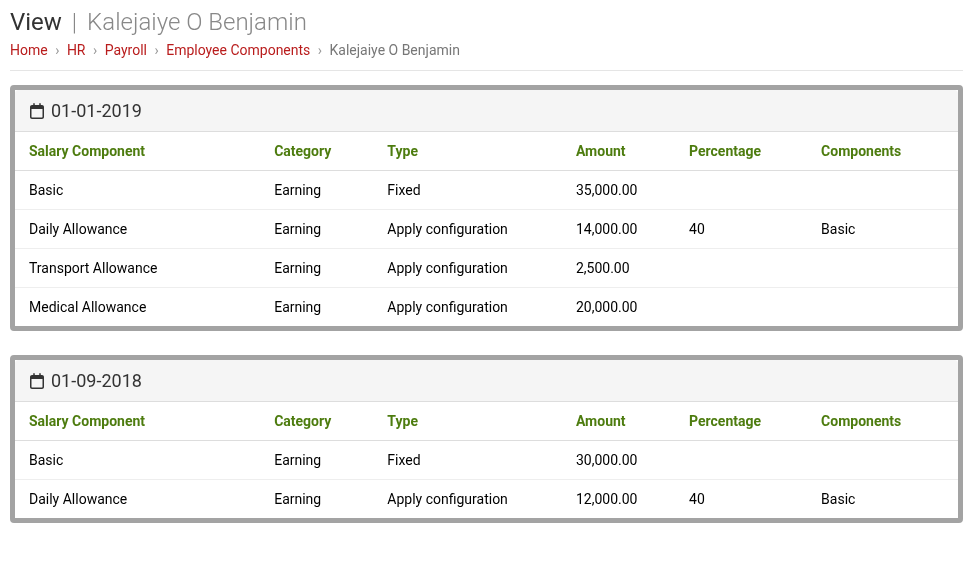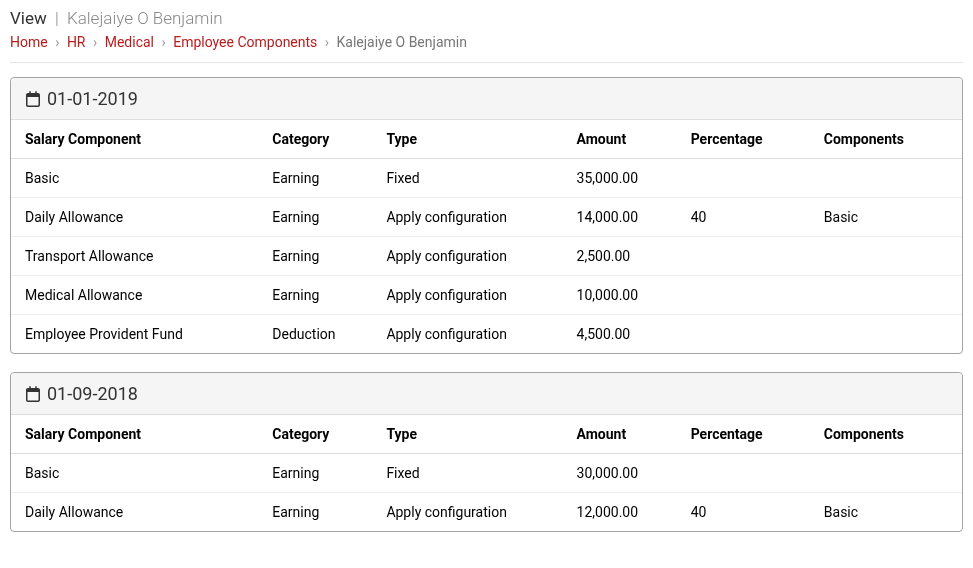--- a/index.html
+++ b/index.html
@@ -8,21 +8,21 @@
     font-size: 14px;
     color: #333;
     padding: 8px 10px;
     background: #fff;
     width: 973px;
   }
   .page-header {
     margin-bottom: 6px;
   }
   .page-title {
-    font-size: 17px;
+    font-size: 24px;
     font-weight: 400;
     color: #333;
   }
   .page-title .muted {
     color: #888;
     font-weight: 300;
     margin-left: 4px;
   }
   .breadcrumb {
     margin-top: 6px;
@@ -40,23 +40,23 @@
   }
   .breadcrumb .current {
     color: #777;
   }
   .hr-line {
     border: none;
     border-top: 1px solid #e5e5e5;
     margin: 6px 0 14px 0;
   }
   .panel {
-    border: 1px solid #a3a3a3;
+    border: 5px solid #a3a3a3;
     border-radius: 4px;
-    margin-bottom: 18px;
+    margin-bottom: 24px;
   }
   .panel-heading {
     background: #f5f5f5;
     border-bottom: 1px solid #ddd;
     padding: 10px 14px;
     font-size: 18px;
     color: #333;
     border-radius: 4px 4px 0 0;
     display: flex;
     align-items: center;
@@ -73,21 +73,21 @@
   }
   .table th, .table td {
     text-align: left;
     padding: 11px 14px;
     border-bottom: 1px solid #eee;
     font-size: 14px;
     color: #000000;
   }
   .table th {
     font-weight: 700;
-    color: #000000;
+    color: #4d7c0f;
     border-bottom: 1px solid #ddd;
   }
   .table tr:last-child td {
     border-bottom: none;
   }
   .col-salary { width: 26%; }
   .col-category { width: 12%; }
   .col-type { width: 20%; }
   .col-amount { width: 12%; }
   .col-percent { width: 14%; }
@@ -102,21 +102,21 @@
     <span class="muted">|</span>
     <span class="muted">Kalejaiye O Benjamin</span>
   </h1>
 </div>
 
 <nav class="breadcrumb">
   <a href="#">Home</a>
   <span class="sep">›</span>
   <a href="#">HR</a>
   <span class="sep">›</span>
-  <a href="#">Medical</a>
+  <a href="#">Payroll</a>
   <span class="sep">›</span>
   <a href="#">Employee Components</a>
   <span class="sep">›</span>
   <span class="current">Kalejaiye O Benjamin</span>
 </nav>
 
 <hr class="hr-line">
 
 <div id="panels-container">
     <div class="panel">
@@ -159,29 +159,21 @@
       <td>Earning</td>
       <td>Apply configuration</td>
       <td>2,500.00</td>
       <td></td>
       <td></td>
           </tr>
           <tr>
       <td>Medical Allowance</td>
       <td>Earning</td>
       <td>Apply configuration</td>
-      <td>10,000.00</td>
-      <td></td>
-      <td></td>
-          </tr>
-          <tr>
-      <td>Employee Provident Fund</td>
-      <td>Deduction</td>
-      <td>Apply configuration</td>
-      <td>4,500.00</td>
+      <td>20,000.00</td>
       <td></td>
       <td></td>
           </tr>
         </tbody>
       </table>
     </div>
     <div class="panel">
       <div class="panel-heading">
         <svg class="calendar-icon" viewBox="0 0 448 512" fill="#333">
           <path d="M152 64h144V24c0-13.3 10.7-24 24-24s24 10.7 24 24v40h40c35.3 0 64 28.7 64 64v320c0 35.3-28.7 64-64 64H64c-35.3 0-64-28.7-64-64V128c0-35.3 28.7-64 64-64h40V24c0-13.3 10.7-24 24-24s24 10.7 24 24v40zM48 192v256c0 8.8 7.2 16 16 16h320c8.8 0 16-7.2 16-16V192H48z"></path>

